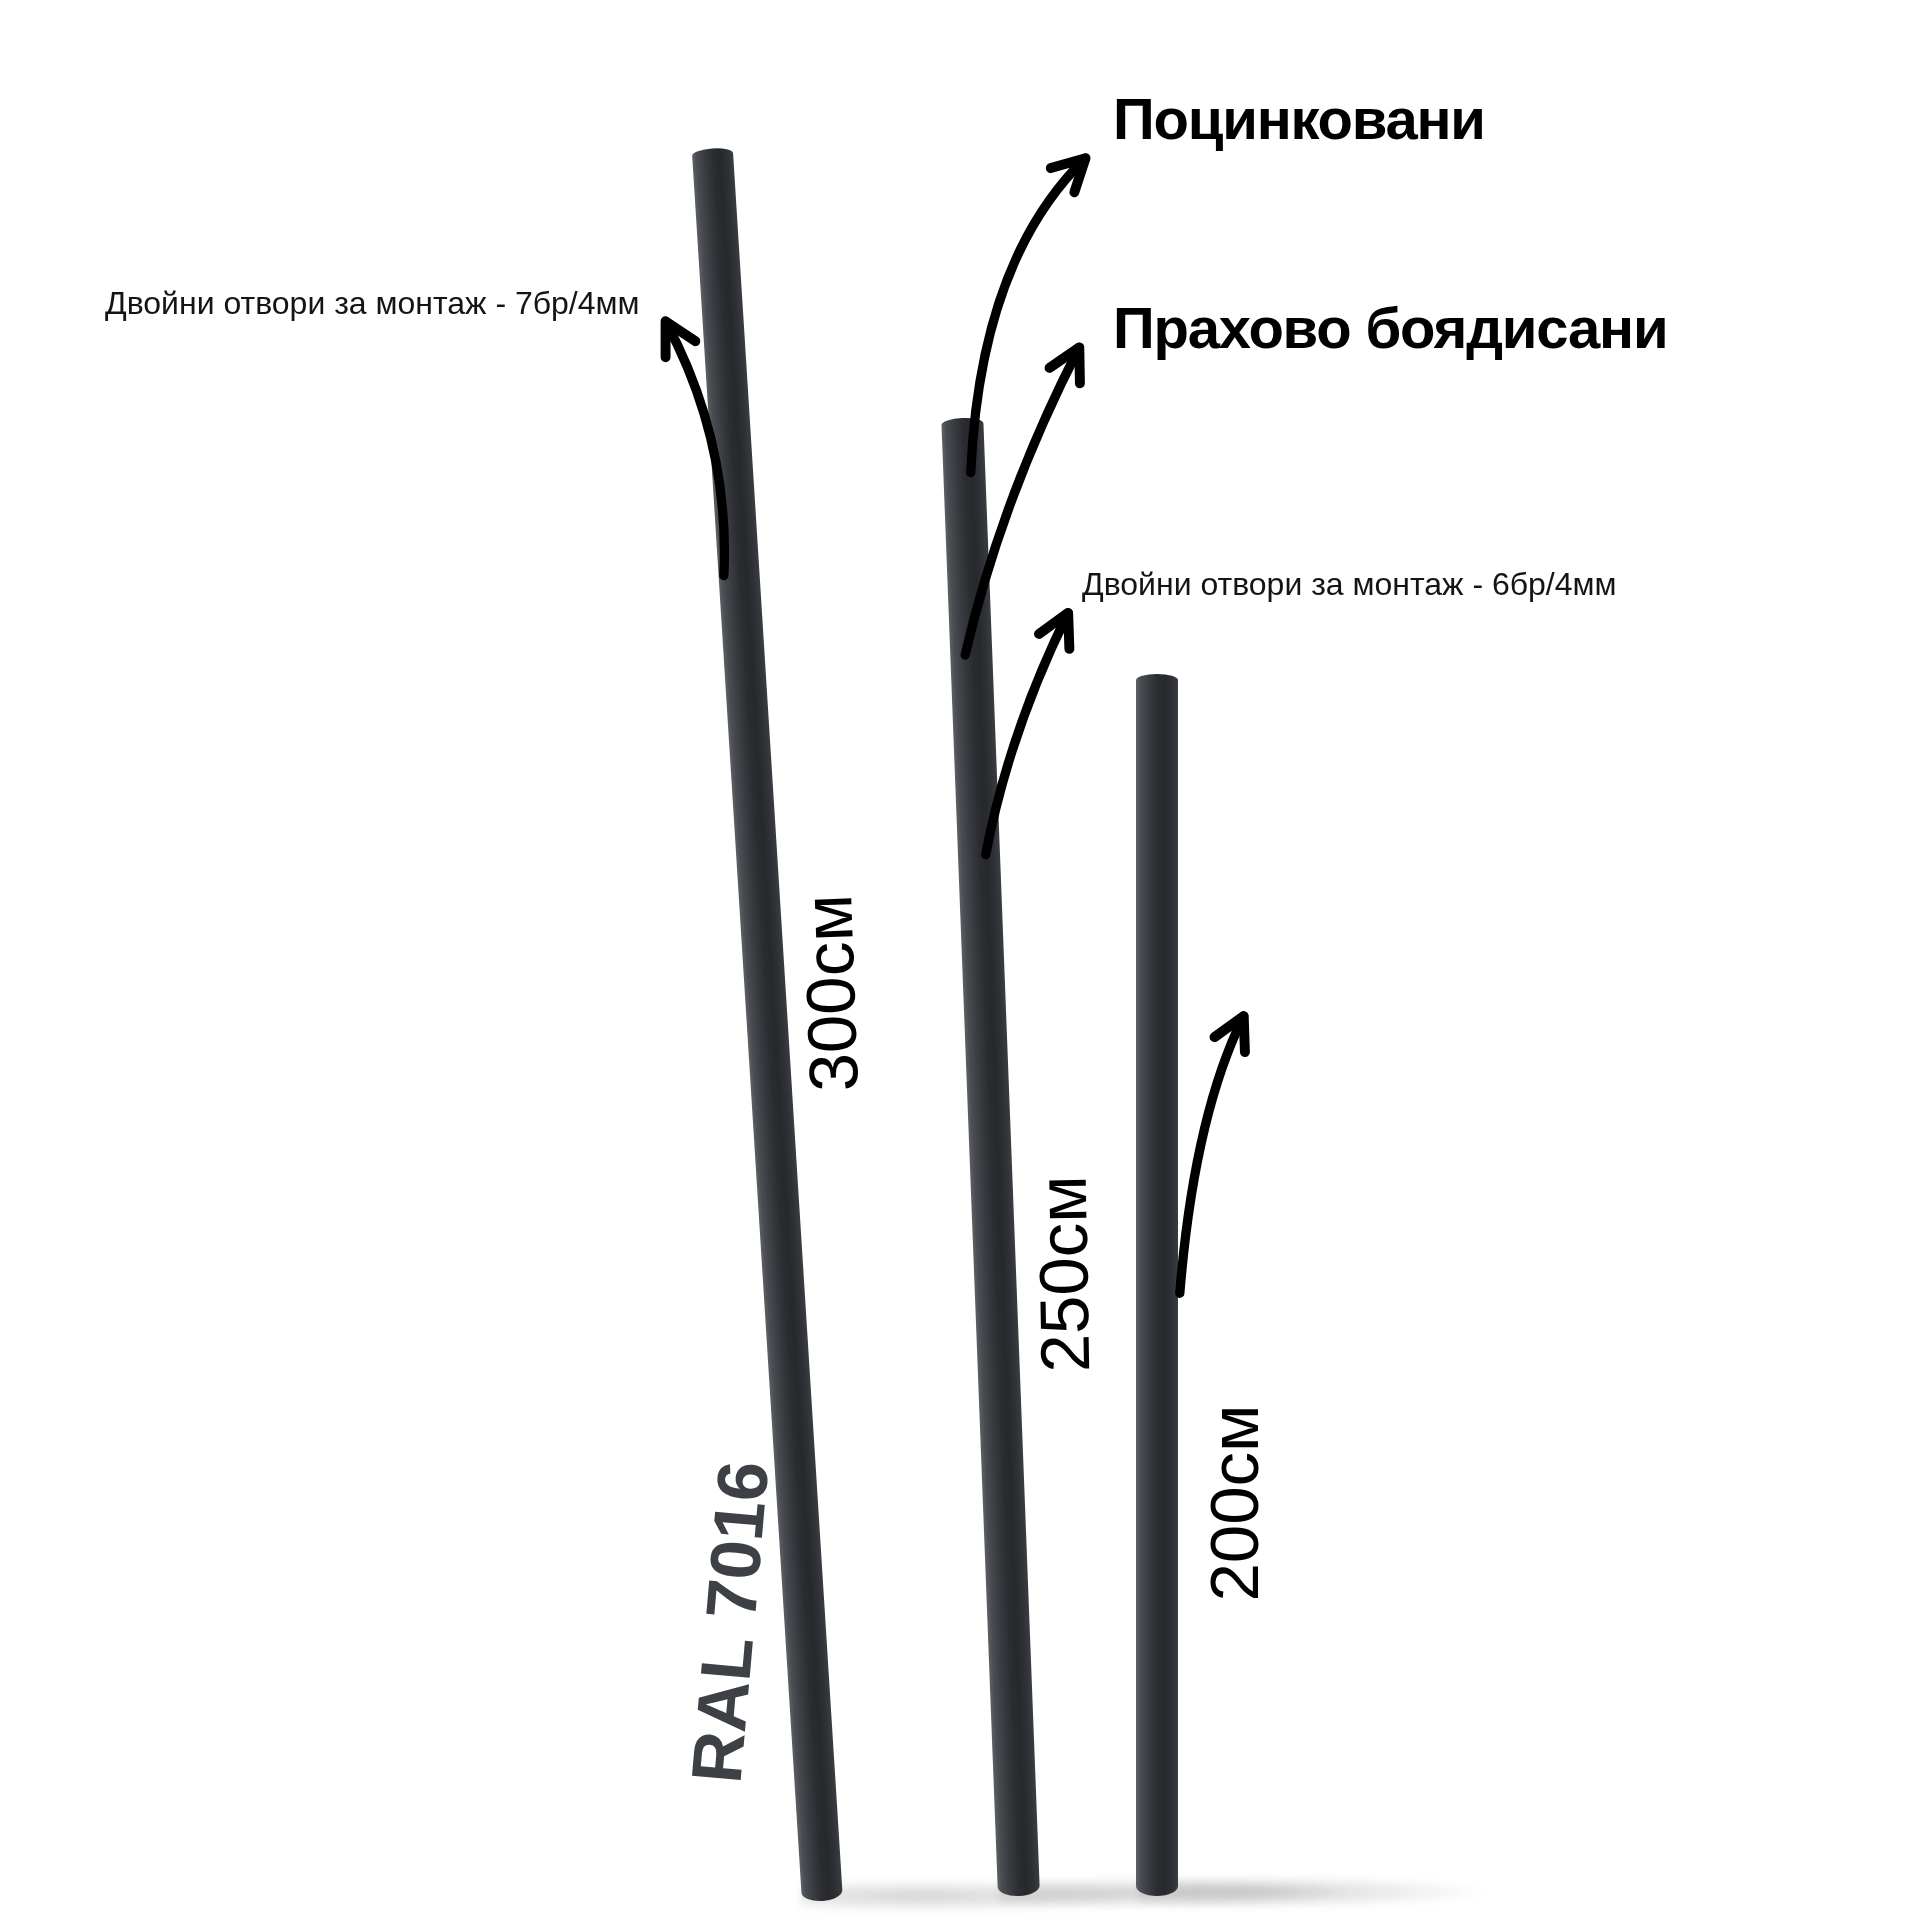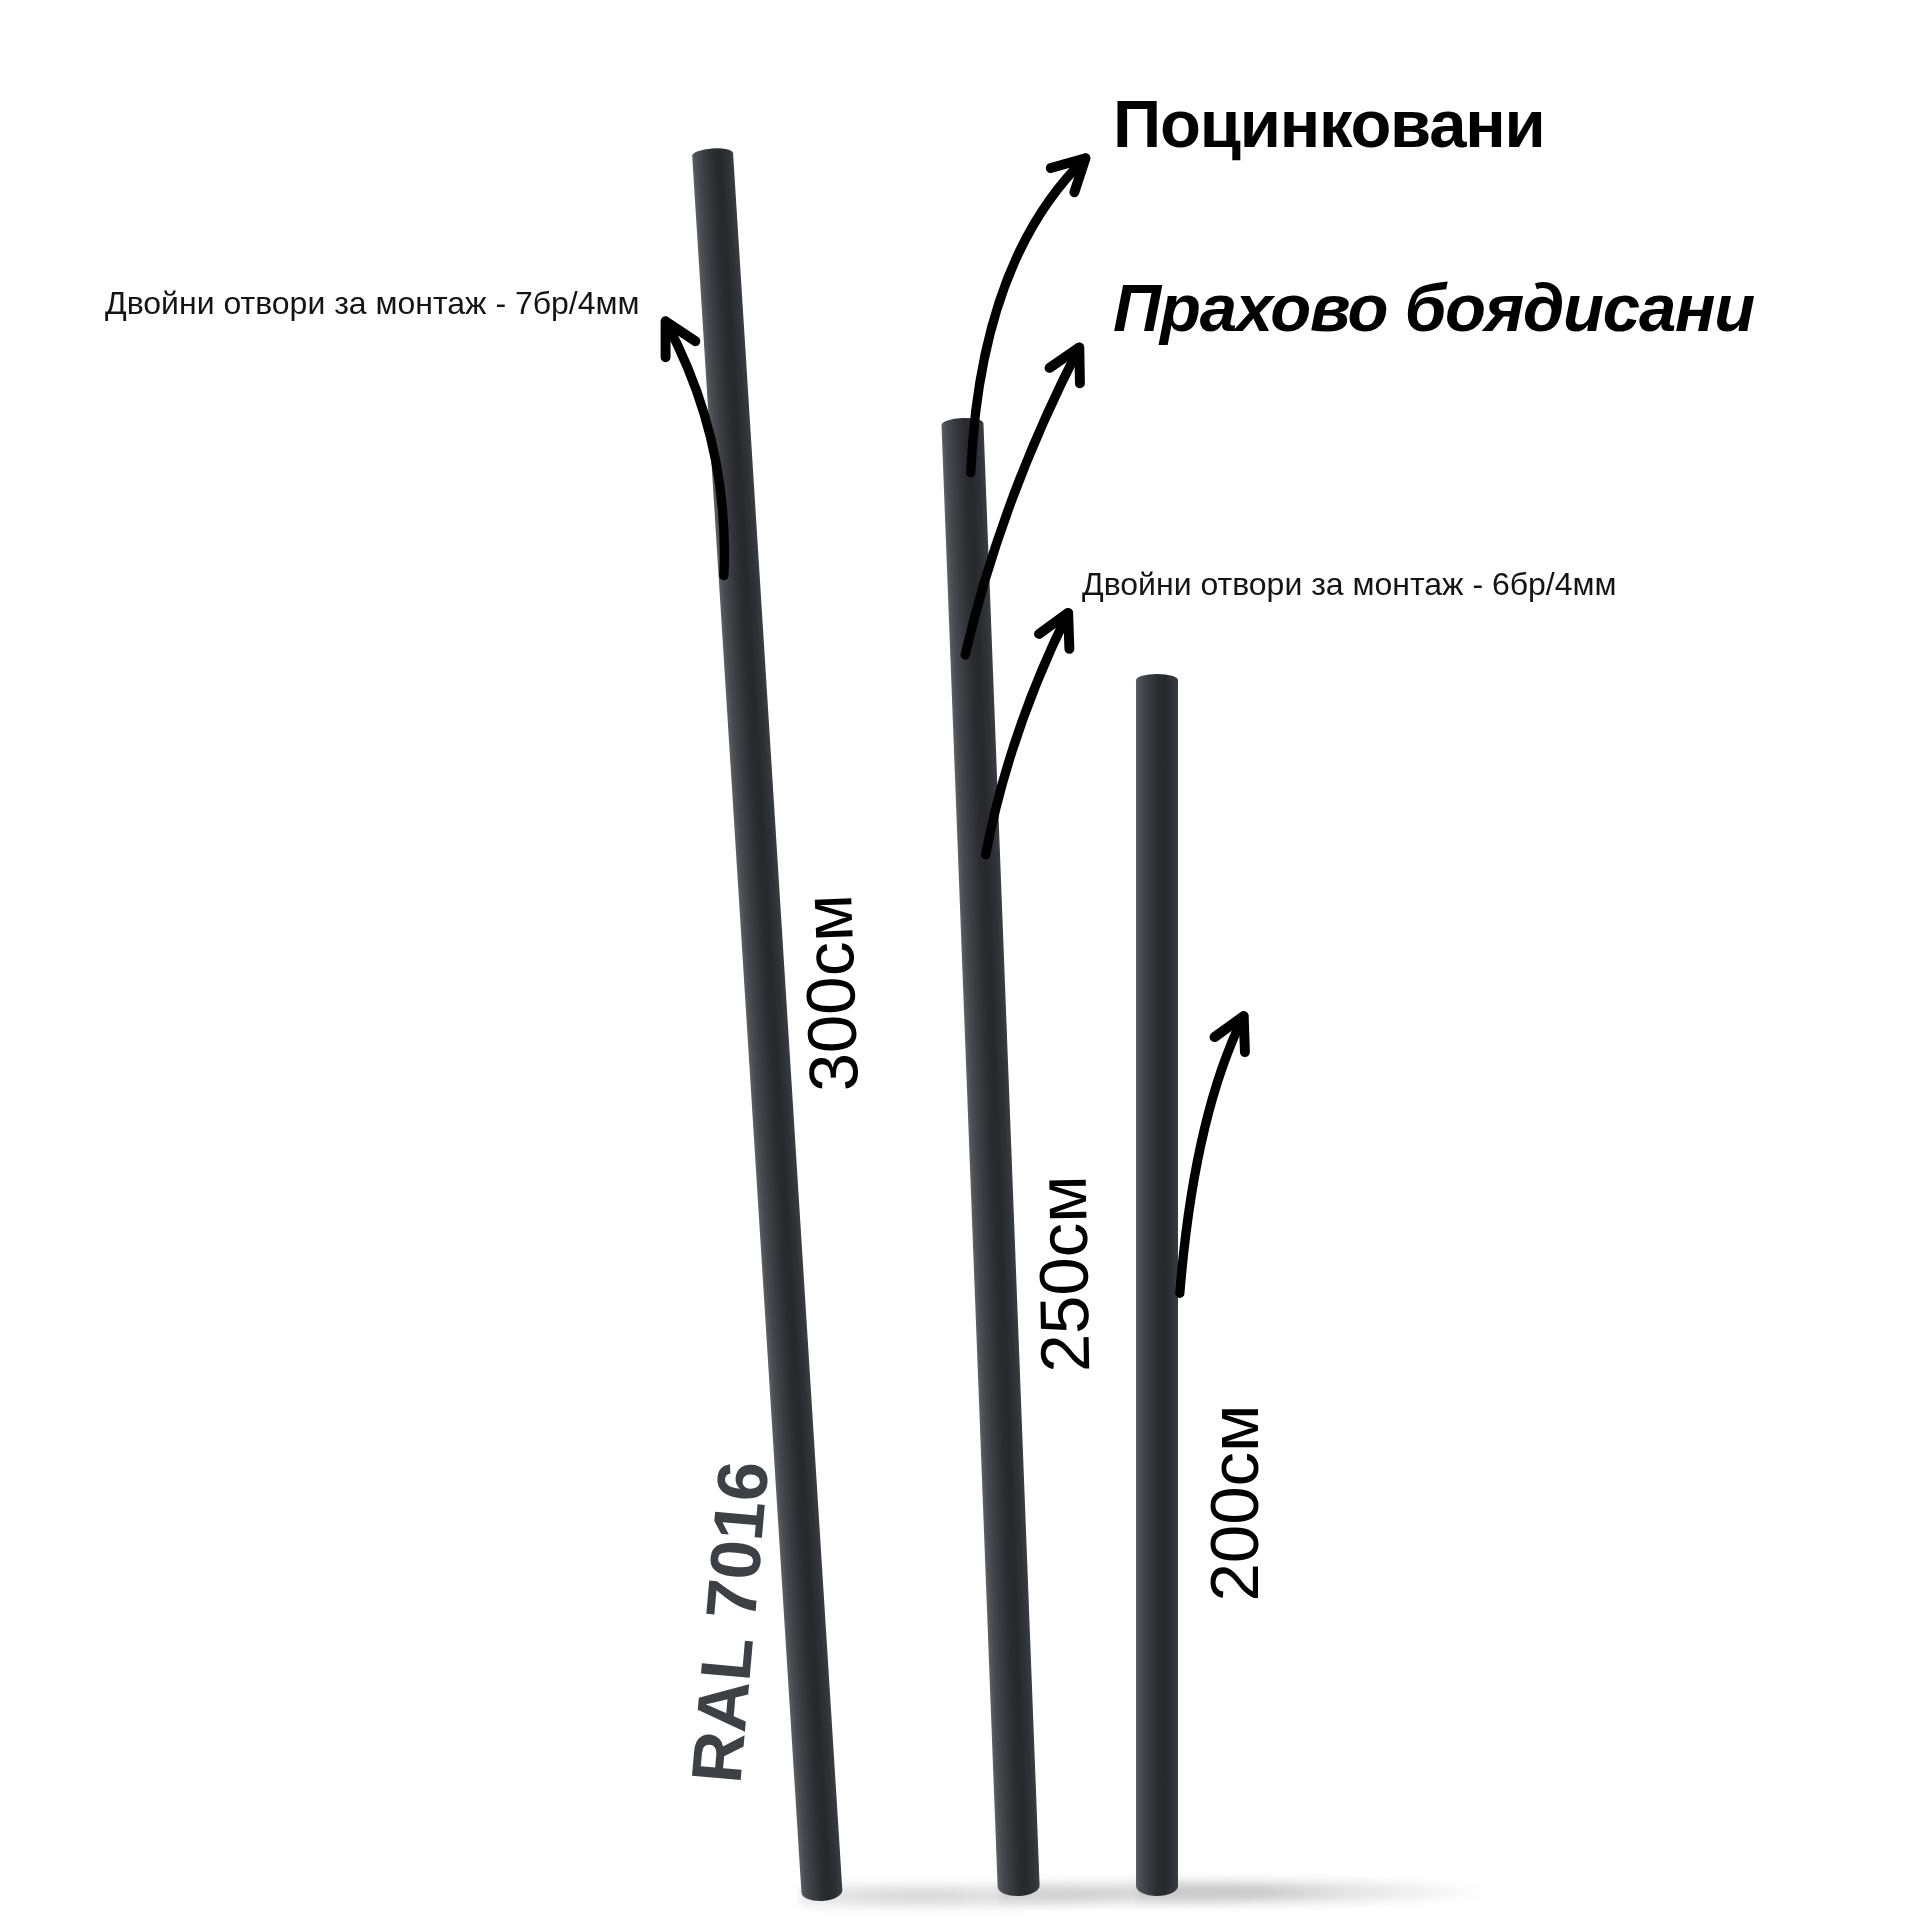--- a/index.html
+++ b/index.html
@@ -44,27 +44,27 @@
 
   
   #arrow-layer { position: absolute; left: 0; top: 0; z-index: 3; }
   .arrow-path { fill: none; stroke: #000000; stroke-width: 15px; stroke-linecap: round; }
   .arrow-head { fill: none; stroke: #000000; stroke-width: 16px; stroke-linecap: round; stroke-linejoin: round; }
 
   
   .txt { position: absolute; white-space: nowrap; z-index: 4; }
 
   .heading {
-    font-size: 67px;
+    font-size: 58px;
     font-weight: 700;
     letter-spacing: -1.2px;
     color: #000000;
   }
   .heading-1 { left: 1113px; top: 85px; }
-  .heading-2 { left: 1113px; top: 269px; font-style: italic; }
+  .heading-2 { left: 1113px; top: 294px; }
 
   .mount-label {
     font-size: 32px;
     font-weight: 400;
     color: #141414;
   }
   .mount-1 { left: 105px;  top: 285px; }
   .mount-2 { left: 1082px; top: 566px; }
   .mount-3 { left: 1268px; top: 945px; }
 

